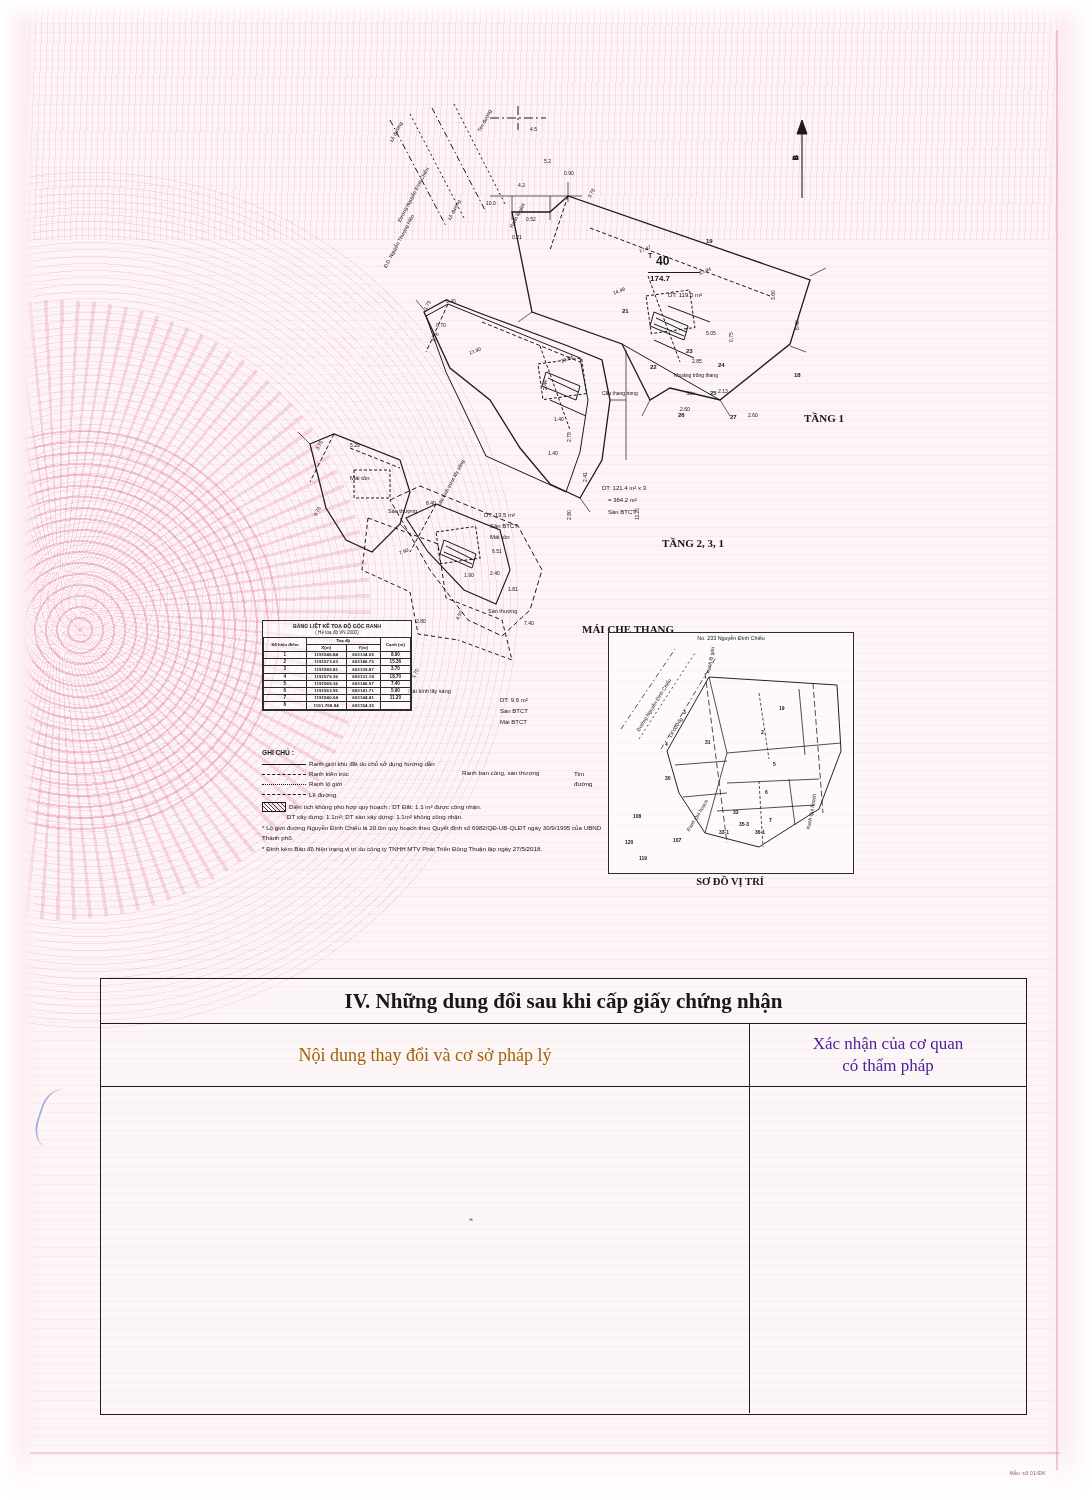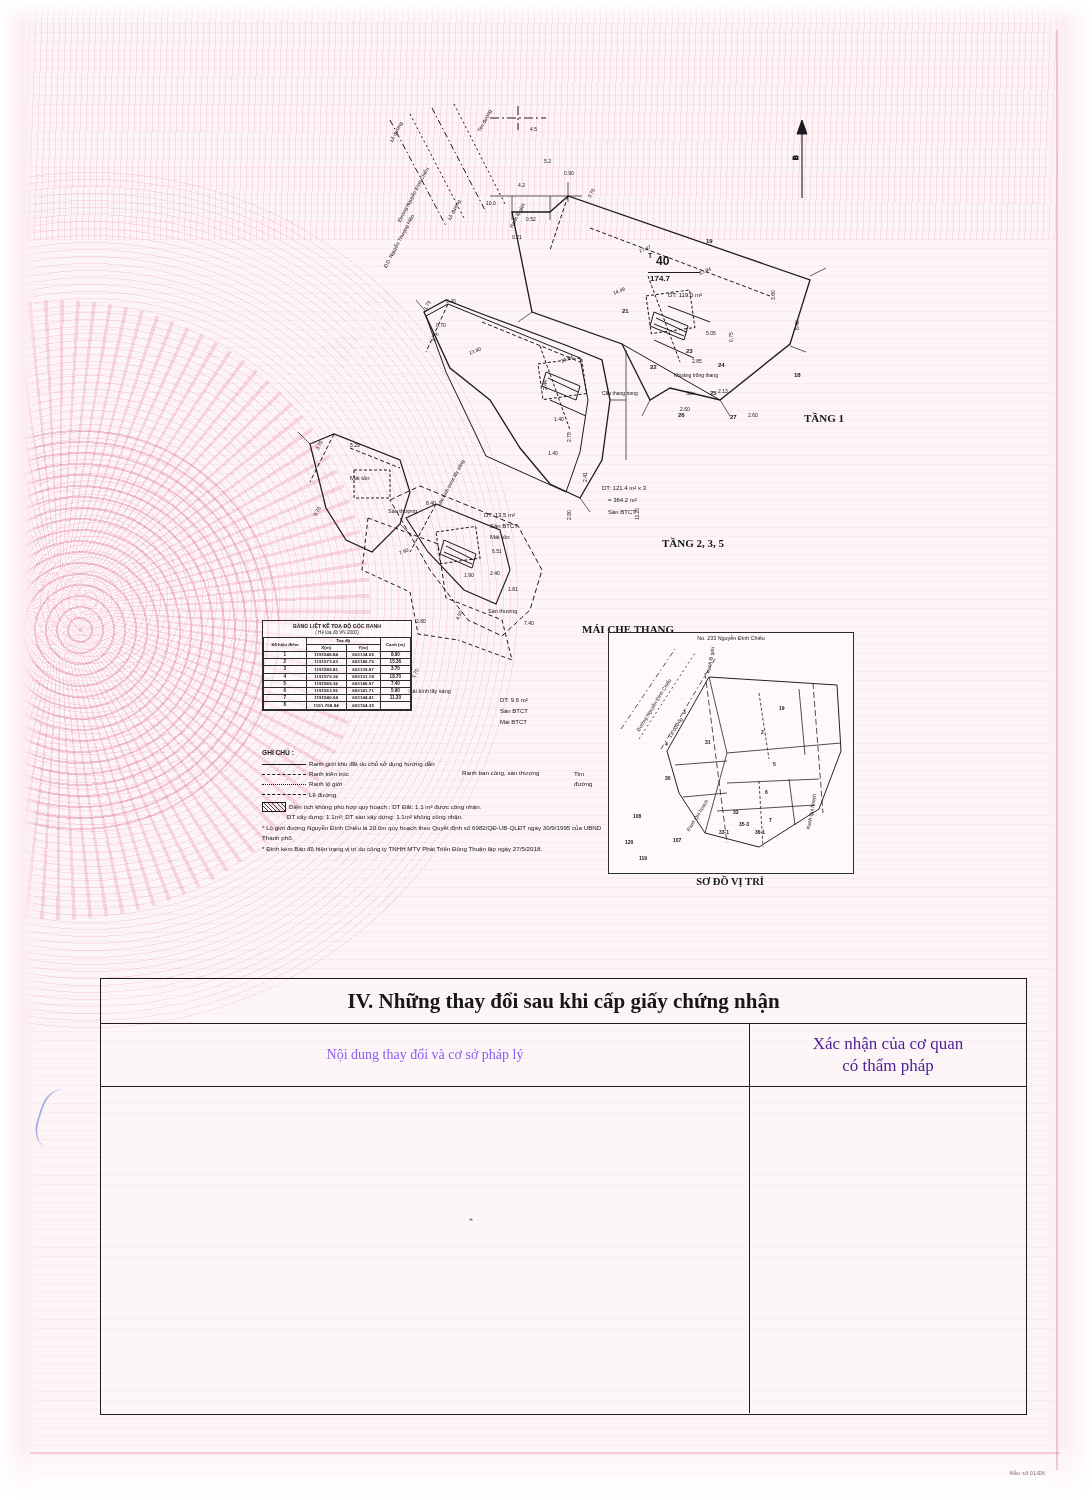--- a/index.html
+++ b/index.html
@@ -171,21 +171,21 @@
     border:1.6px solid #1c1c22; background:rgba(255,255,255,0.18);
   }
   .sec4-title {
     height:44px; border-bottom:1.4px solid #1c1c22;
     display:flex; align-items:center; justify-content:center;
     font-size:21px; font-weight:bold; color:#17171c;
   }
   .sec4-head { display:flex; height:62px; border-bottom:1.4px solid #1c1c22; }
   .sec4-head .c1 {
     flex:0 0 648px; display:flex; align-items:center; justify-content:center;
-    border-right:1.4px solid #1c1c22; font-size:14px; color:#8b5cf6;
+    border-right:1.4px solid #1c1c22; font-size:18px; color:#a16207;
   }
   .sec4-head .c2 {
     flex:1; display:flex; align-items:center; justify-content:center;
     text-align:center; font-size:17px; color:#4c1d95; line-height:1.3;
   }
   .sec4-body { display:flex; height:calc(435px - 44px - 62px - 3px); }
   .sec4-body .c1 { flex:0 0 648px; border-right:1.4px solid #1c1c22; position:relative; }
   .sec4-body .c2 { flex:1; }
   .tiny-mark {
     position:absolute; left:368px; top:130px; font-size:8px; color:#55555c;
@@ -301,21 +301,21 @@
     <div class="lbl t5 rot" style="left:226px; top:30px; transform:rotate(-62deg);">Tim đường</div>
     <div class="lbl t5 rot" style="left:258px; top:126px; transform:rotate(-62deg);">Ranh lộ giới</div>
 
     <div class="lbl t7 b" style="left:398px; top:152px;">T</div>
     <div class="lbl" style="left:406px; top:154px; font-size:12px; font-weight:bold;">40</div>
     <div style="position:absolute; left:398px; top:172px; width:52px; border-top:1px solid #1a1a20;"></div>
     <div class="lbl t8 b" style="left:400px; top:174px;">174.7</div>
     <div class="lbl t6" style="left:418px; top:192px;">DT: 119.0 m²</div>
 
     <div class="lbl t11 b" style="left:534px; top:312px;margin-left:20px;">TẦNG 1</div>
-    <div class="lbl t11 b" style="left:412px; top:437px;">TẦNG 2, 3, 5</div>
+    <div class="lbl t11 b" style="left:412px; top:437px;">TẦNG 2, 3, 1</div>
     <div class="lbl t11 b" style="left:332px; top:523px;">MÁI CHE THANG</div>
 
     <div class="lbl t6" style="left:352px; top:385px;">DT: 121.4 m² x 3</div>
     <div class="lbl t6" style="left:358px; top:397px;">= 364.2 m²</div>
     <div class="lbl t6" style="left:358px; top:409px;">Sàn BTCT</div>
     <div class="lbl t6" style="left:234px; top:412px;">DT: 13.5 m²</div>
     <div class="lbl t6" style="left:240px; top:423px;">Sàn BTCT</div>
     <div class="lbl t6" style="left:240px; top:434px;">Mái tôn</div>
     <div class="lbl t6" style="left:250px; top:597px;">DT: 9.6 m²</div>
     <div class="lbl t6" style="left:250px; top:608px;">Sàn BTCT</div>
@@ -542,21 +542,21 @@
     <div class="lbl t5 b" style="left:146px; top:196px;">36-1</div>
     <div class="lbl t5 b" style="left:110px; top:196px;">33-1</div>
     <div class="lbl t5 b" style="left:24px; top:180px;">108</div>
     <div class="lbl t5 b" style="left:64px; top:204px;">107</div>
     <div class="lbl t5 b" style="left:16px; top:206px;">120</div>
     <div class="lbl t5 b" style="left:30px; top:222px;">119</div>
   </div>
   <div class="locmap-cap">SƠ ĐỒ VỊ TRÍ</div>
 
   <div class="sec4">
-    <div class="sec4-title">IV. Những thay đổi sau khi cấp giấy chứng nhận</div>
+    <div class="sec4-title">IV. Những dung đổi sau khi cấp giấy chứng nhận</div>
     <div class="sec4-head">
       <div class="c1">Nội dung thay đổi và cơ sở pháp lý</div>
       <div class="c2">
         <div>
           <div>Xác nhận của cơ quan</div>
           <div>có thẩm pháp</div>
         </div>
       </div>
     </div>
     <div class="sec4-body">

